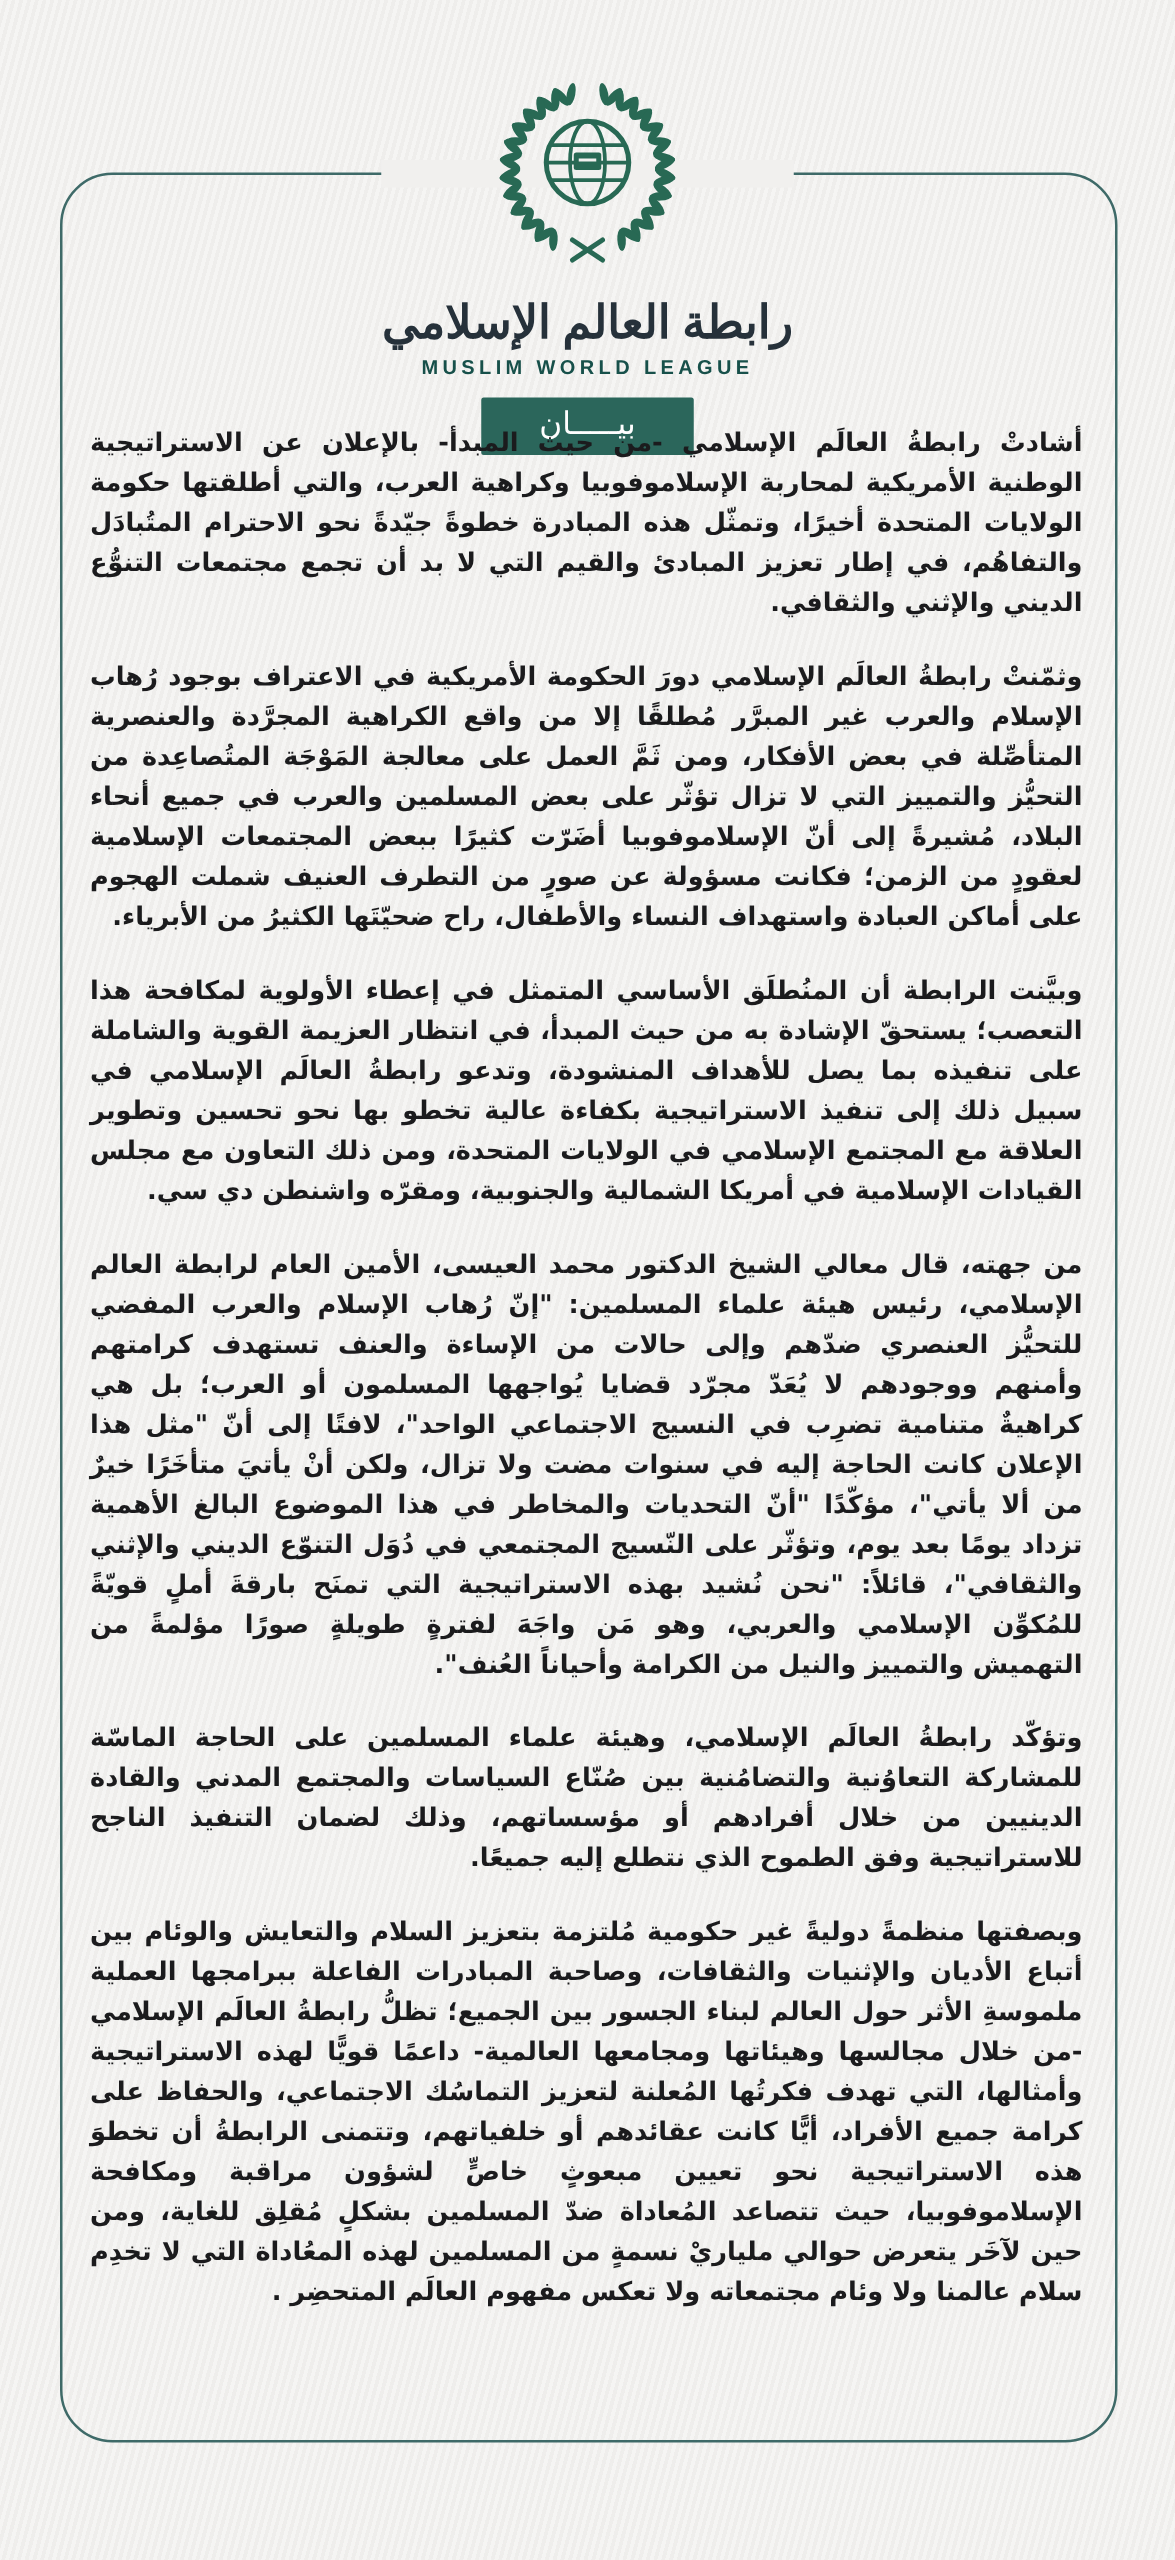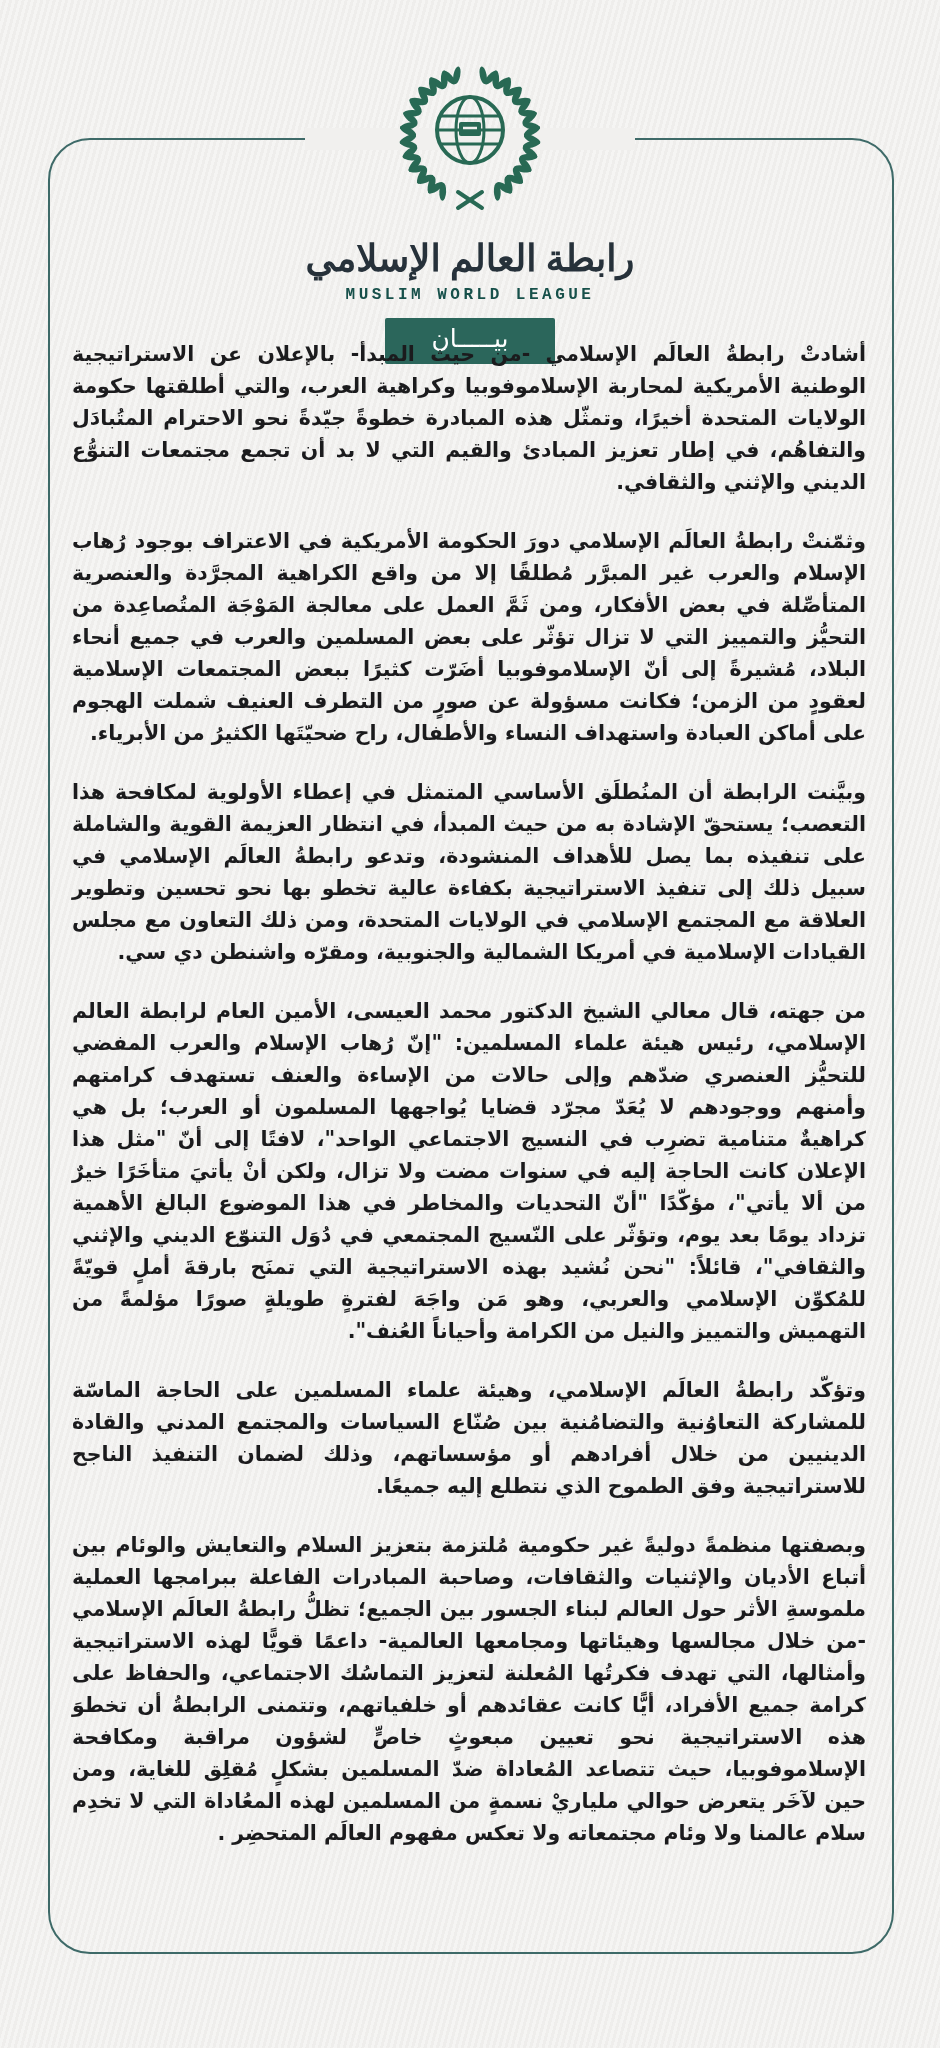--- a/index.html
+++ b/index.html
@@ -33,21 +33,21 @@
   }
   .emblem{display:block;margin:0 auto;}
   .calligraphy{
     direction:rtl;
     font-size:37px;font-weight:700;color:#26313a;
     line-height:1.15;margin-top:10px;
     letter-spacing:0;
     font-family:Liberation Serif, serif;
   }
   .org-en{
-    font-family:Liberation Mono, monospace;
+    font-family:Liberation Sans, sans-serif;
     font-size:16px;font-weight:700;color:#17504a;
     letter-spacing:3.5px;margin-top:5px;
   }
   .badge{
     display:inline-block;margin-top:14px;
     background:#2b665b;color:#ffffff;
     font-size:25px;font-weight:400;
     padding:6px 46px 10px 46px;border-radius:2px;
     direction:rtl;line-height:1.2;
   }

